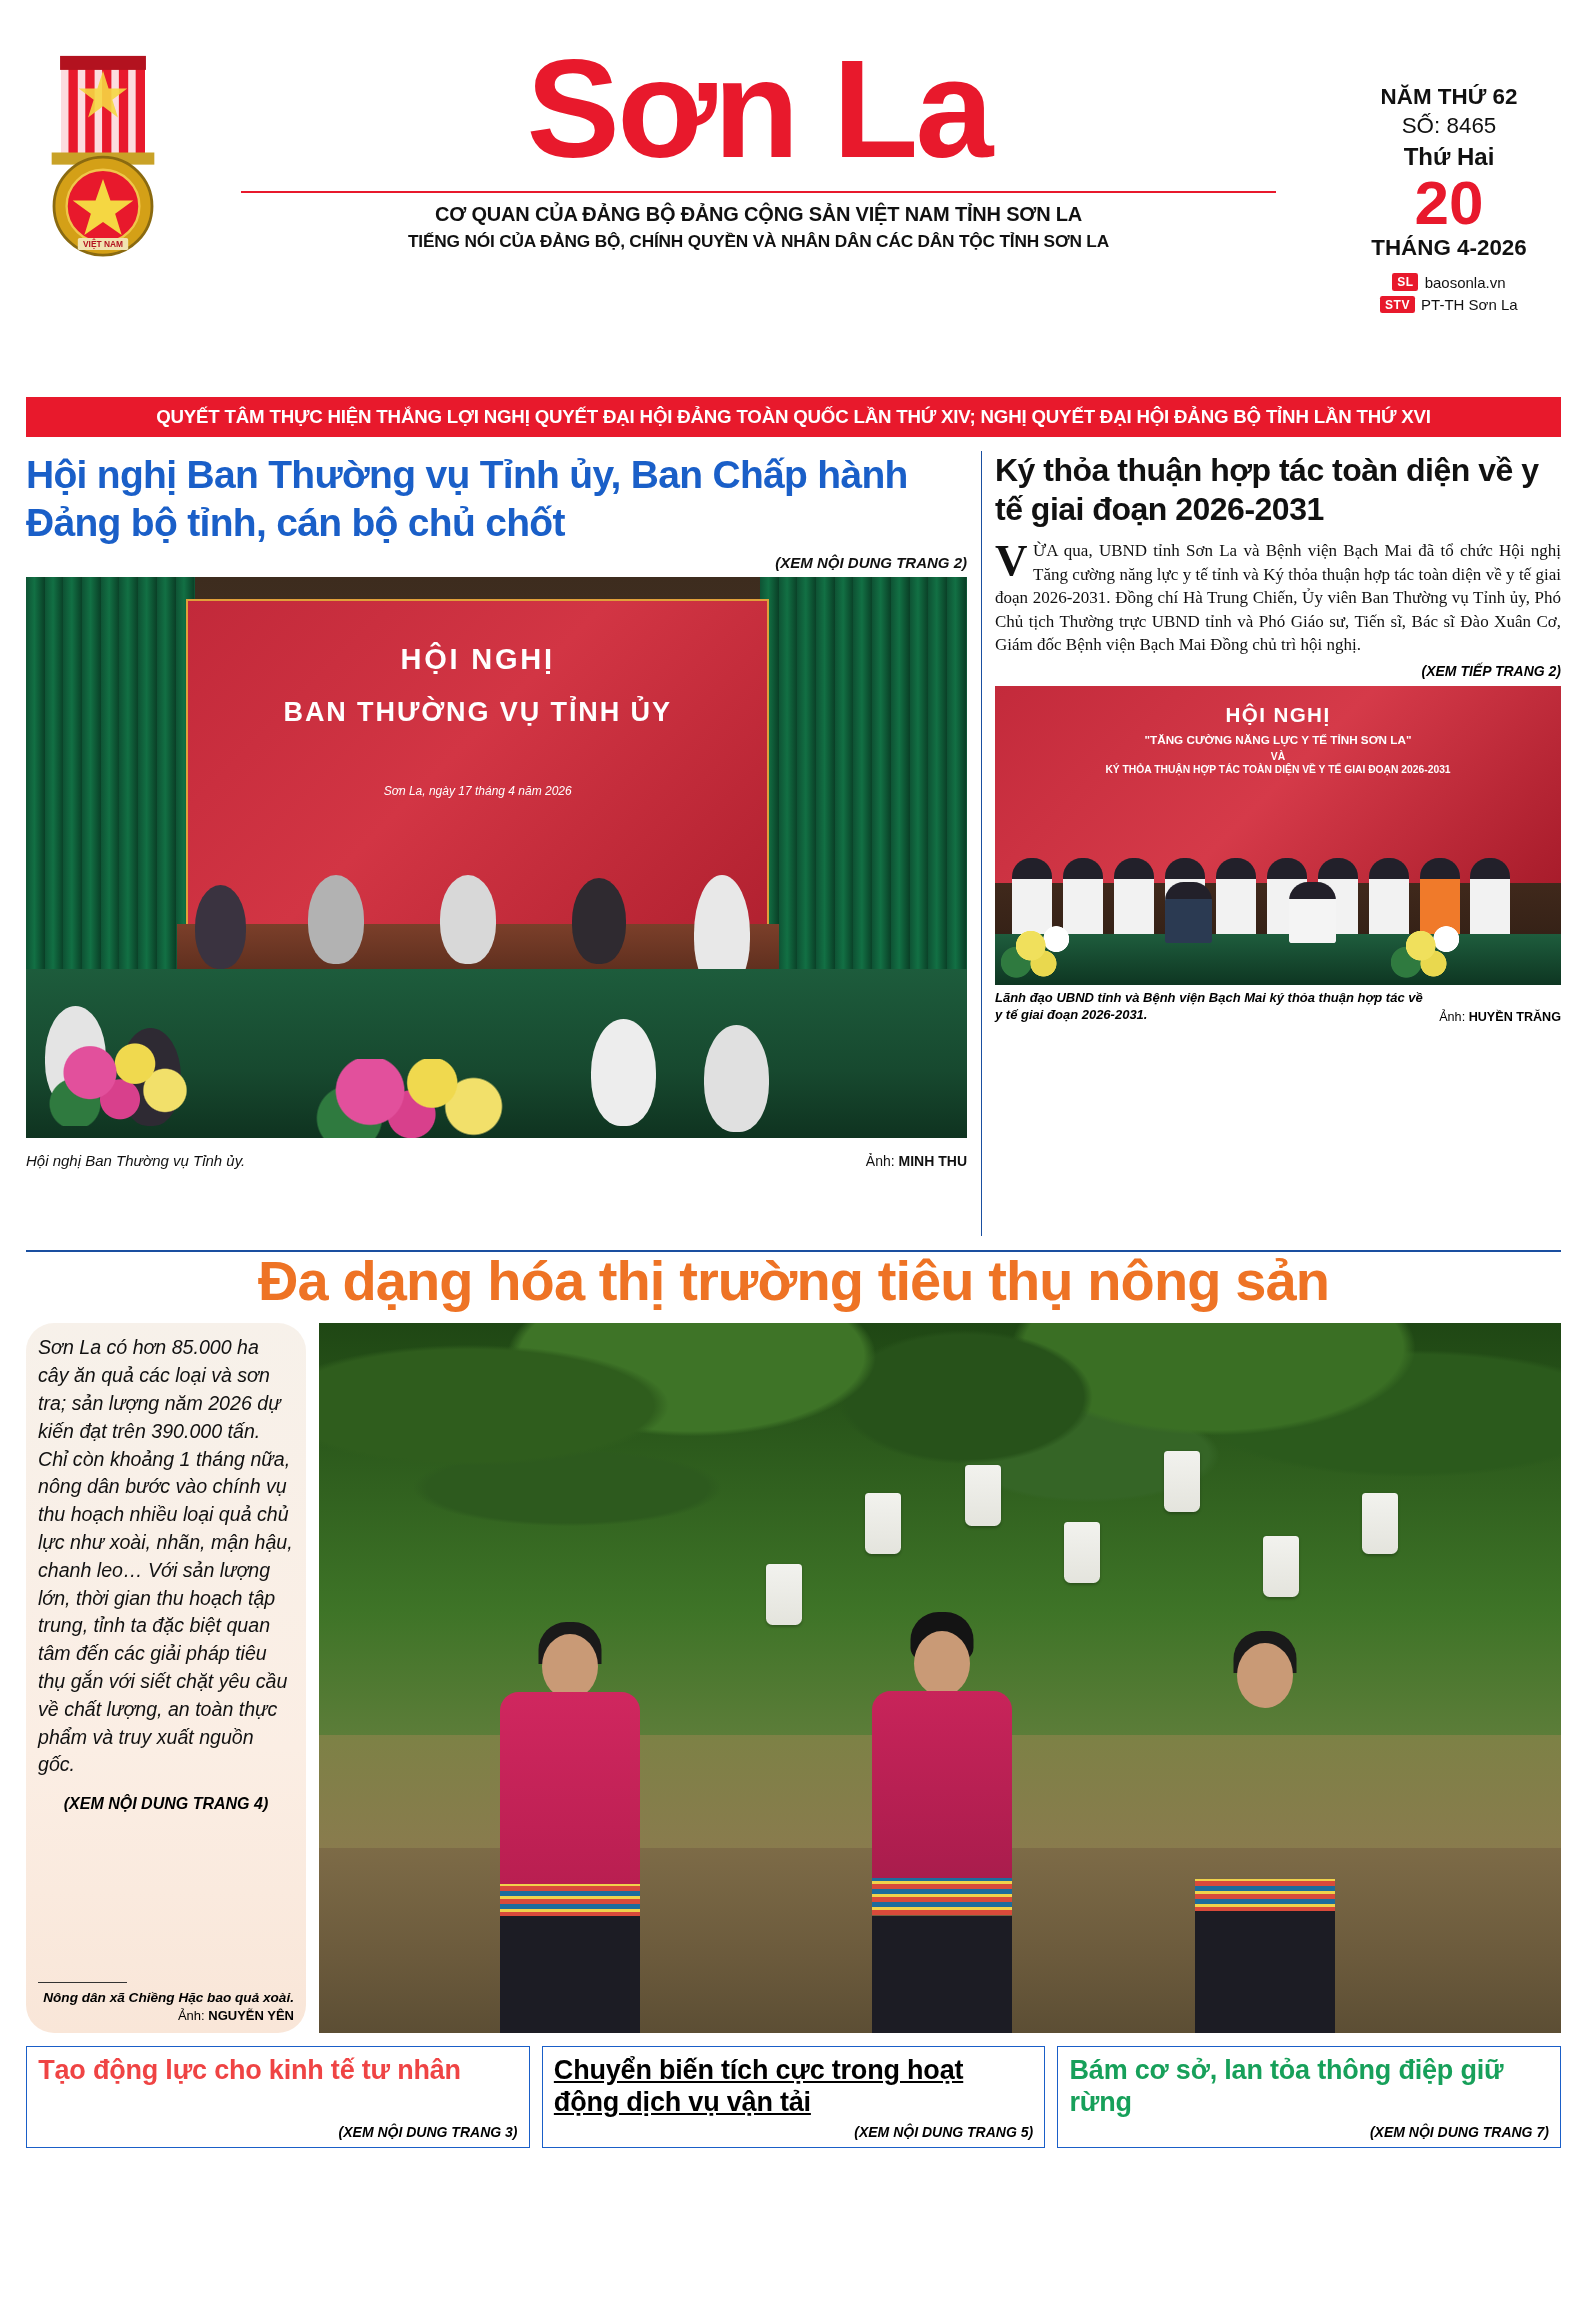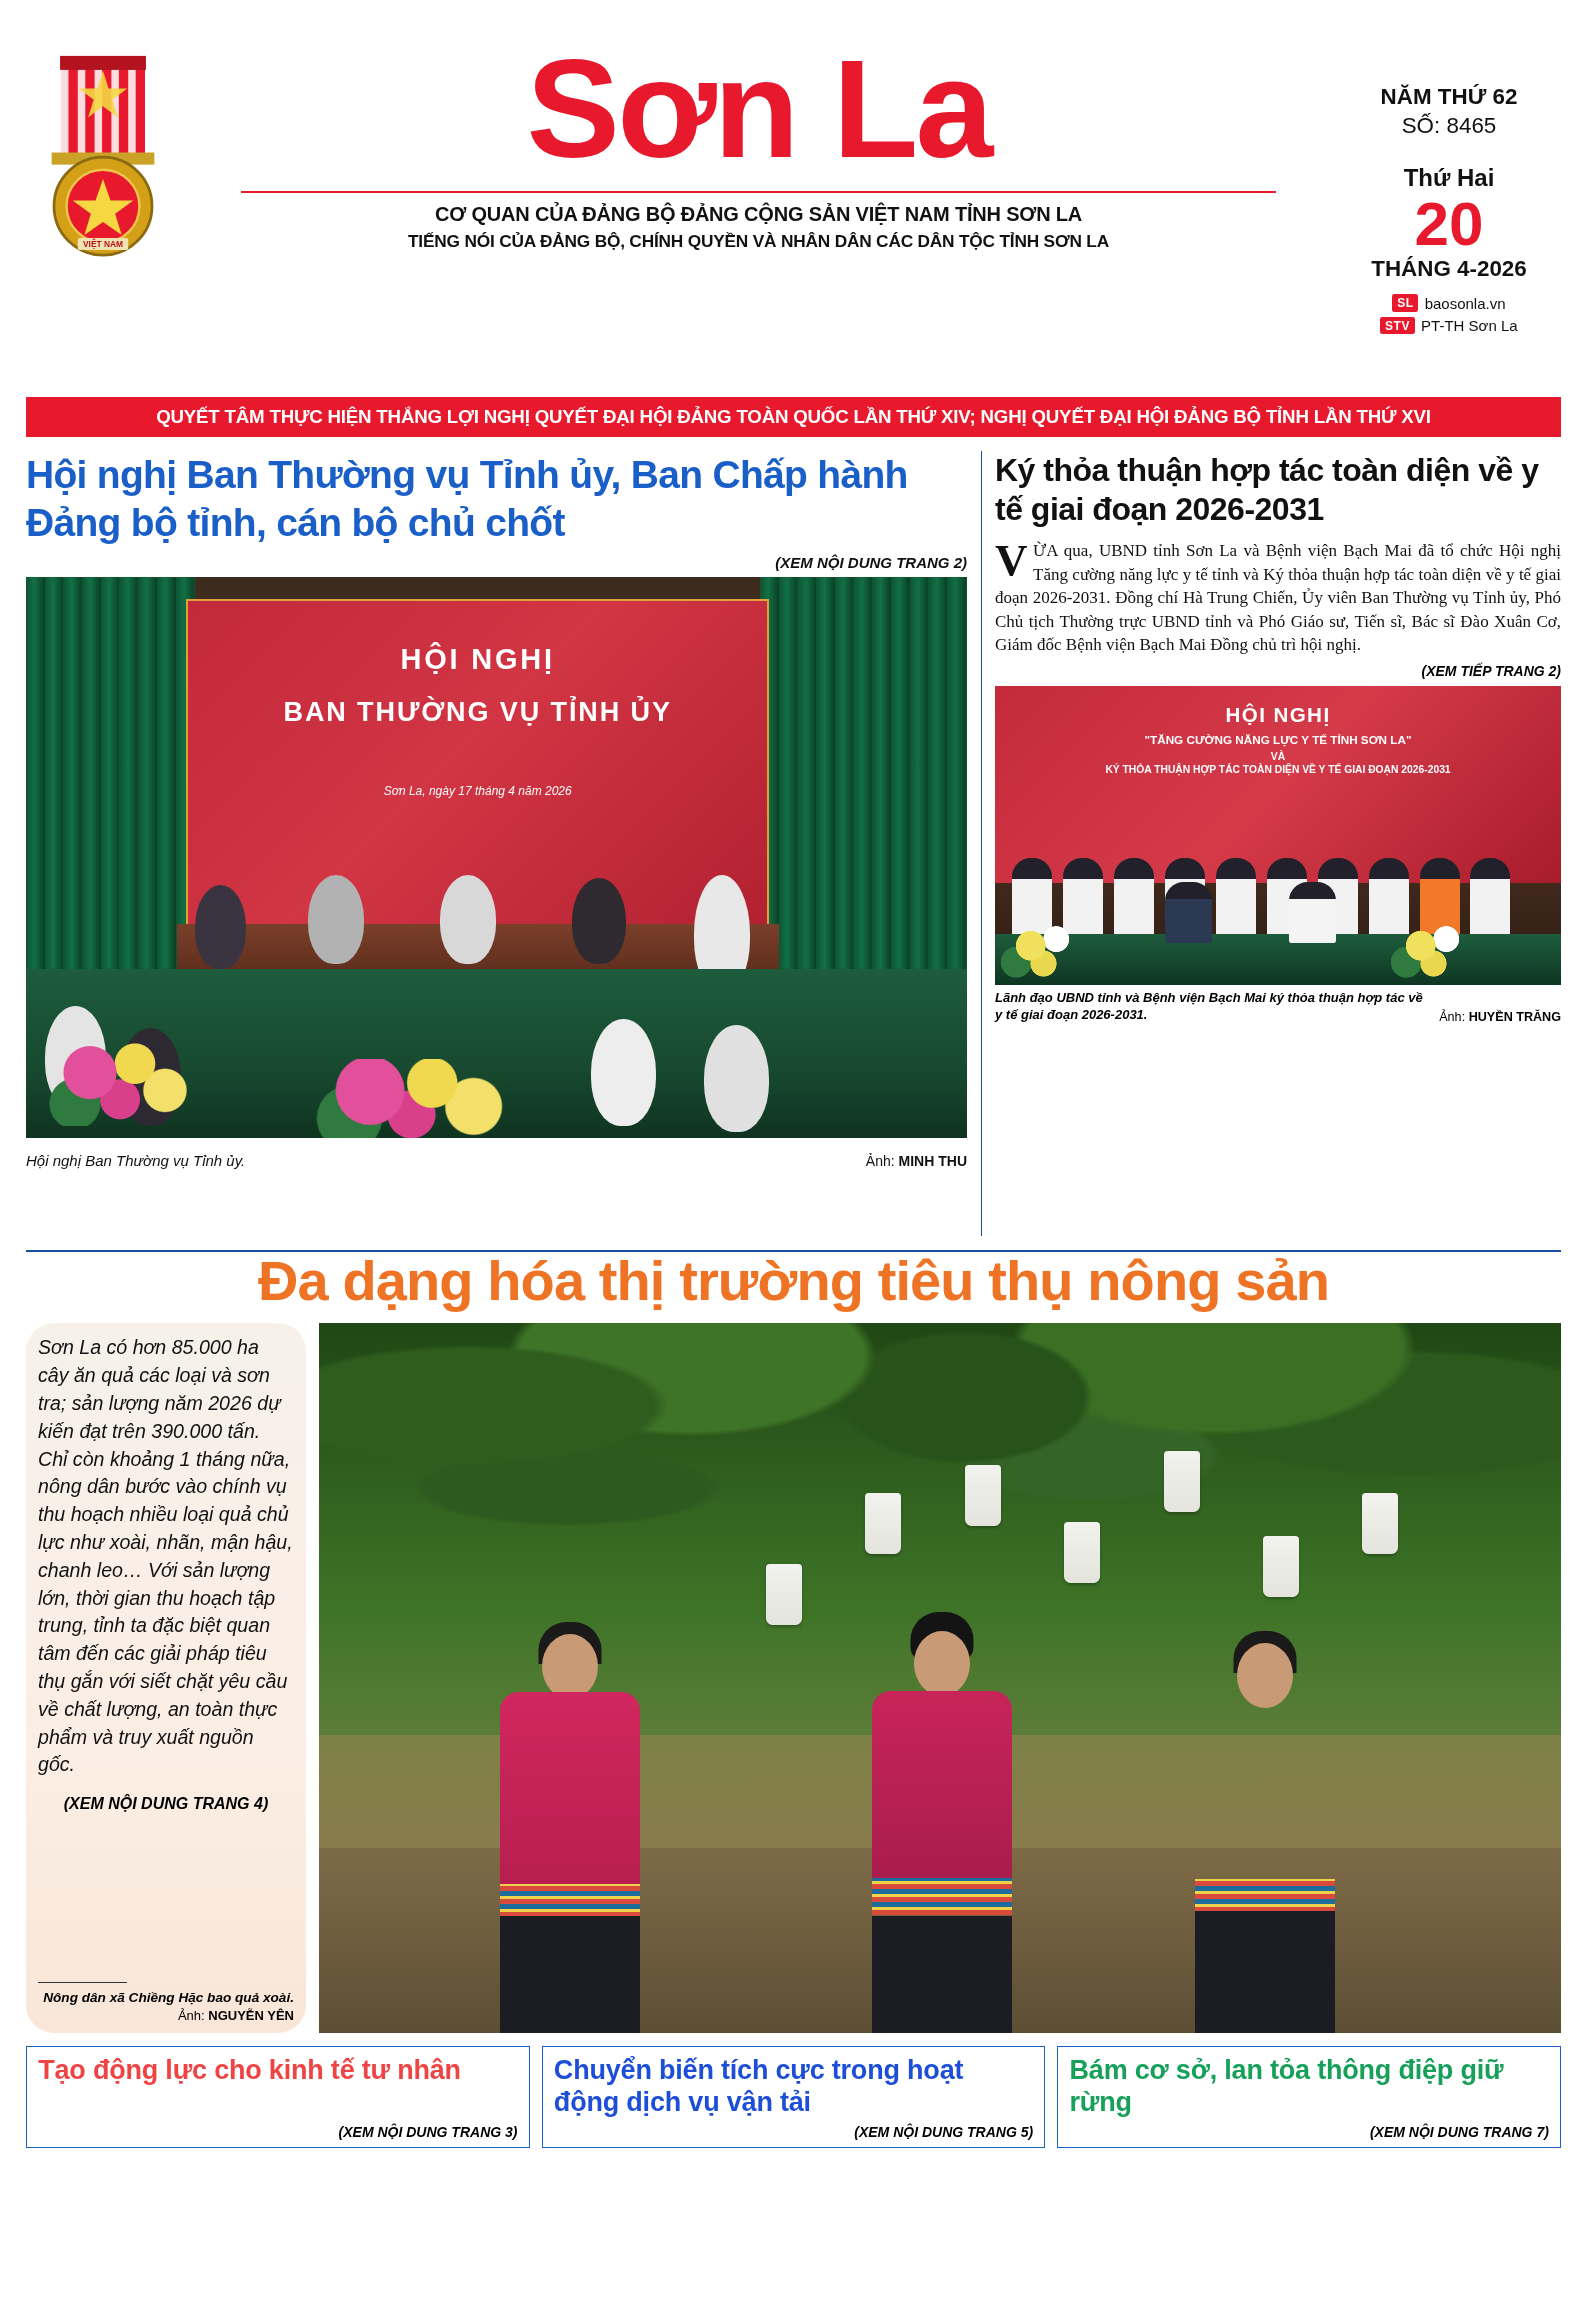--- a/index.html
+++ b/index.html
@@ -69,21 +69,21 @@
 
   .issue-block {
     width: 224px;
     flex: 0 0 224px;
     text-align: center;
     padding-top: 65px;
     color: #111;
   }
   .issue-year { font-size: 22.4px; font-weight: bold; letter-spacing: 0px;}
   .issue-no { font-size: 22.4px; font-weight: normal; margin-top: 3.7px; }
-  .issue-weekday { font-size: 24px; font-weight: bold; margin-top: 25px; }
+  .issue-weekday { font-size: 24px; font-weight: bold; margin-top: 4px; }
   .issue-day {
     font-size: 62px; font-weight: bold; color: #e8192c;
     line-height: 1.0; margin-top: 0.9px;
   }
   .issue-month { font-size: 22.4px; font-weight: bold; margin-top: 0.9px; }
   .online-row {
     display: flex; align-items: center; justify-content: center;
     margin-top: 12px; gap: 6.5px;
   }
   .badge-sl {
@@ -388,21 +388,21 @@
     flex-direction: column;
     justify-content: space-between;
   }
   .teaser-title {
     color: #ef4444;
     font-weight: bold;
     font-size: 27px;
     line-height: 1.18;
     letter-spacing: -0.2px;
   }
-  .teaser.t2 .teaser-title { color: #1d4ed8; }
+  .teaser.t2 .teaser-title { color: #000000; text-decoration: underline; }
   .teaser.t3 .teaser-title { color: #17a05a; }
   .teaser-see {
     text-align: right;
     font-style: italic;
     font-weight: bold;
     font-size: 14px;
     margin-top: 4.7px;
   }
 </style>
 </head>

